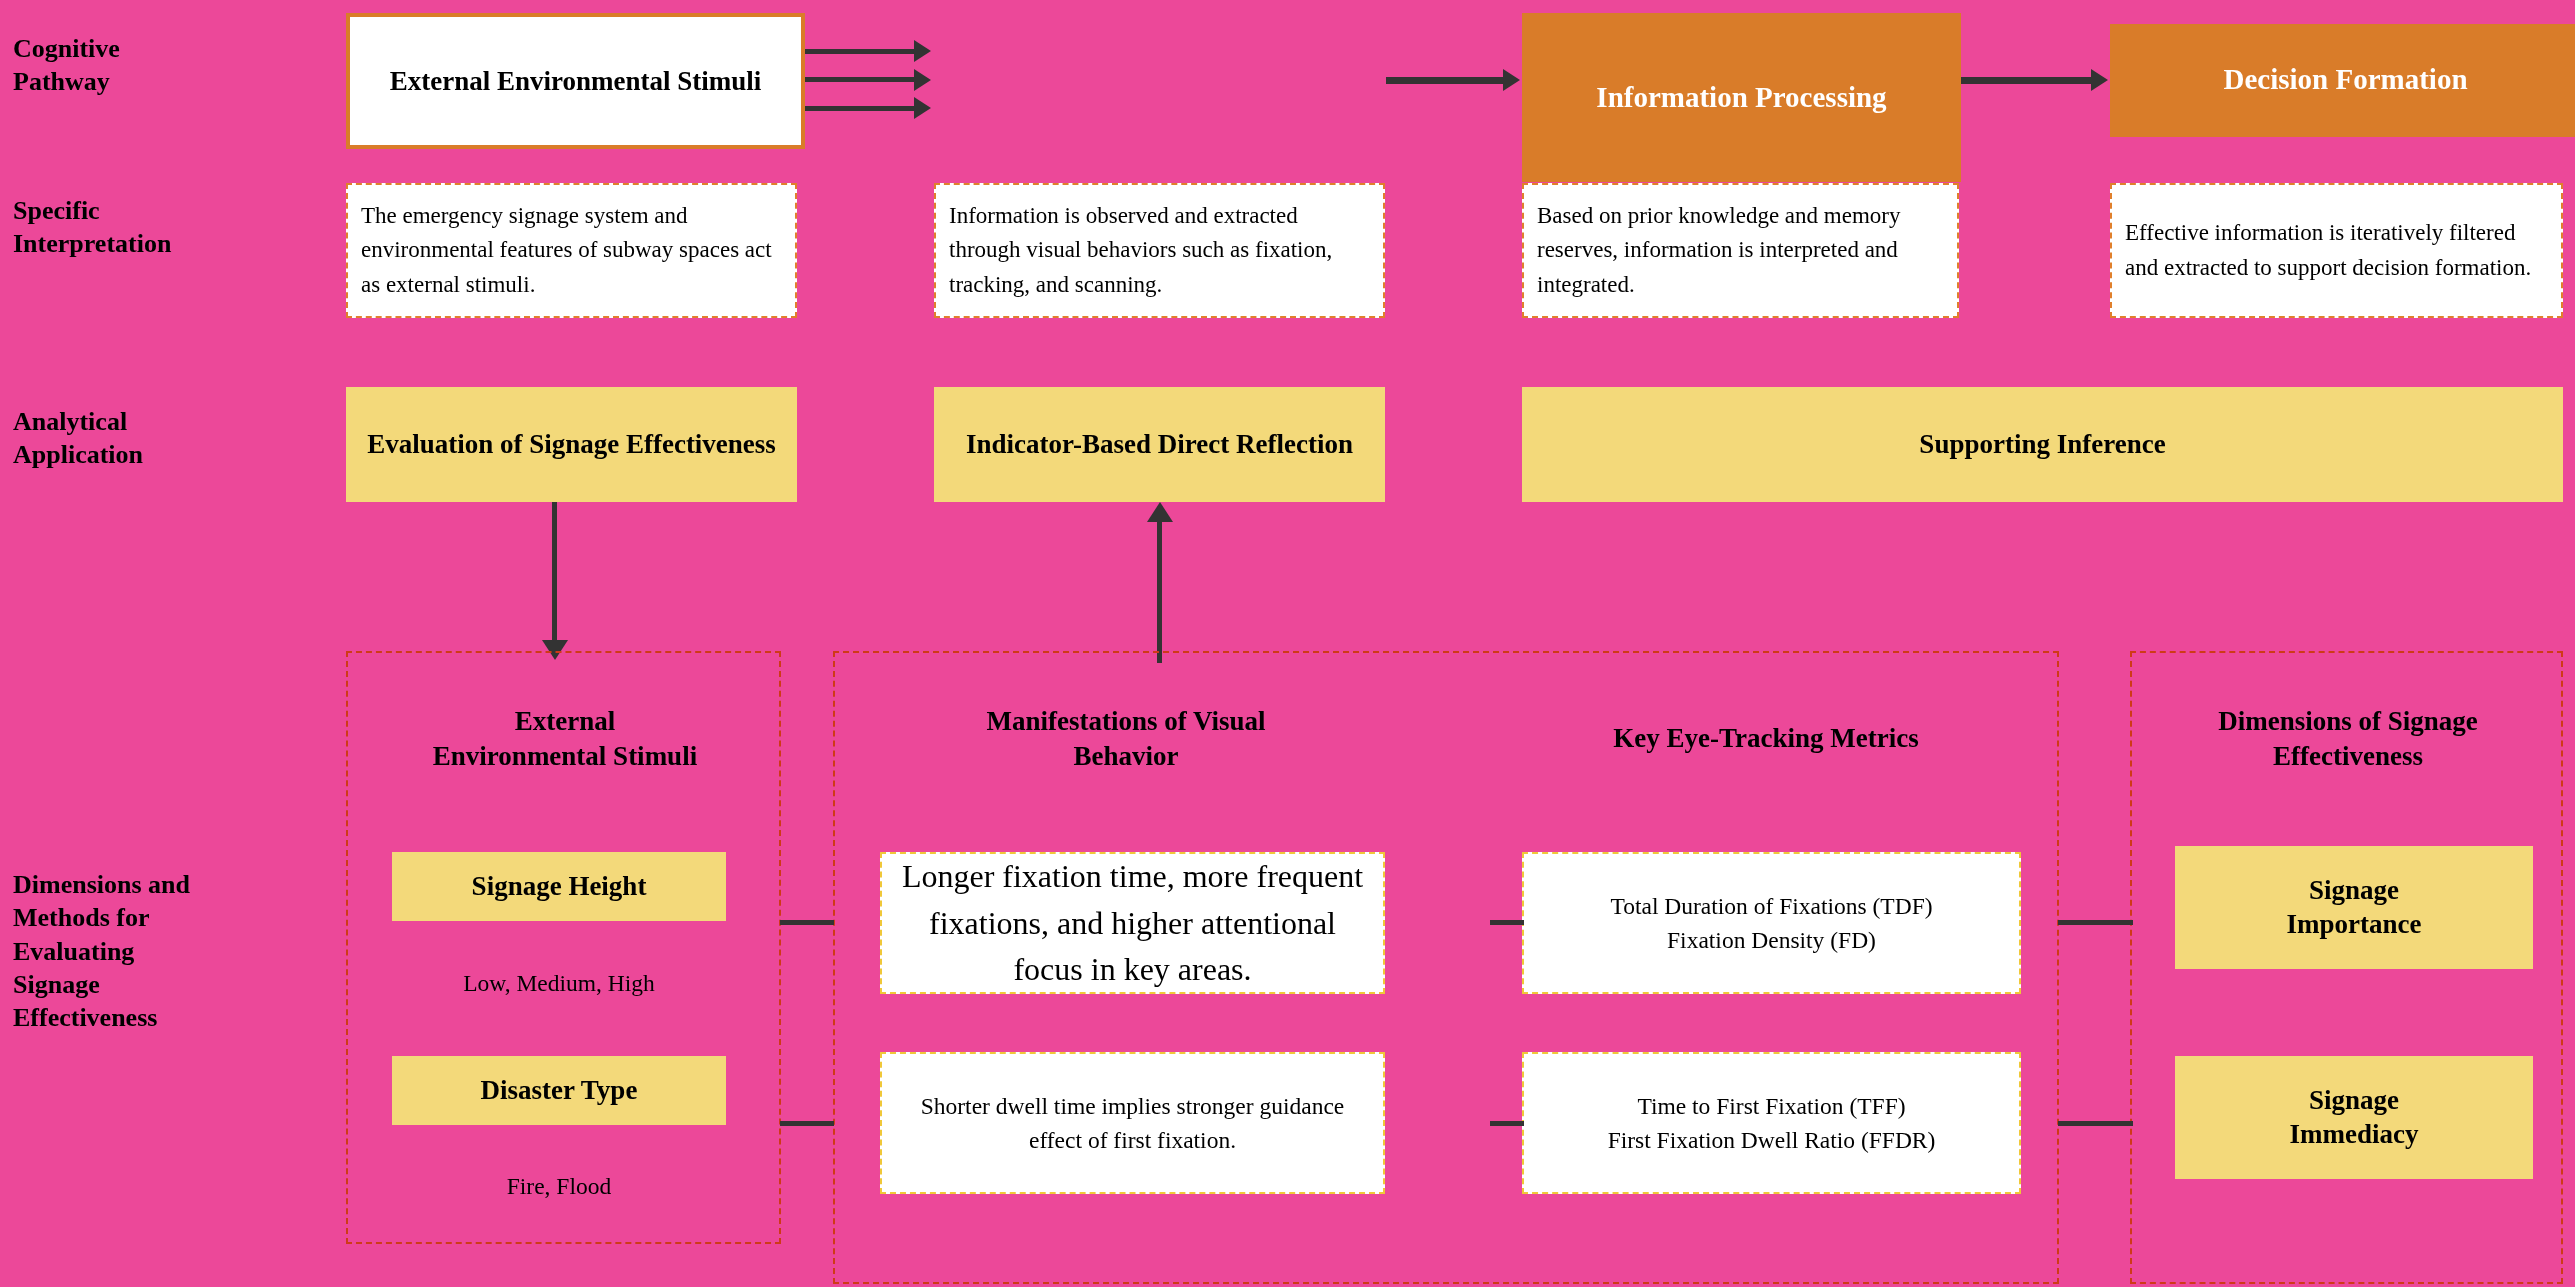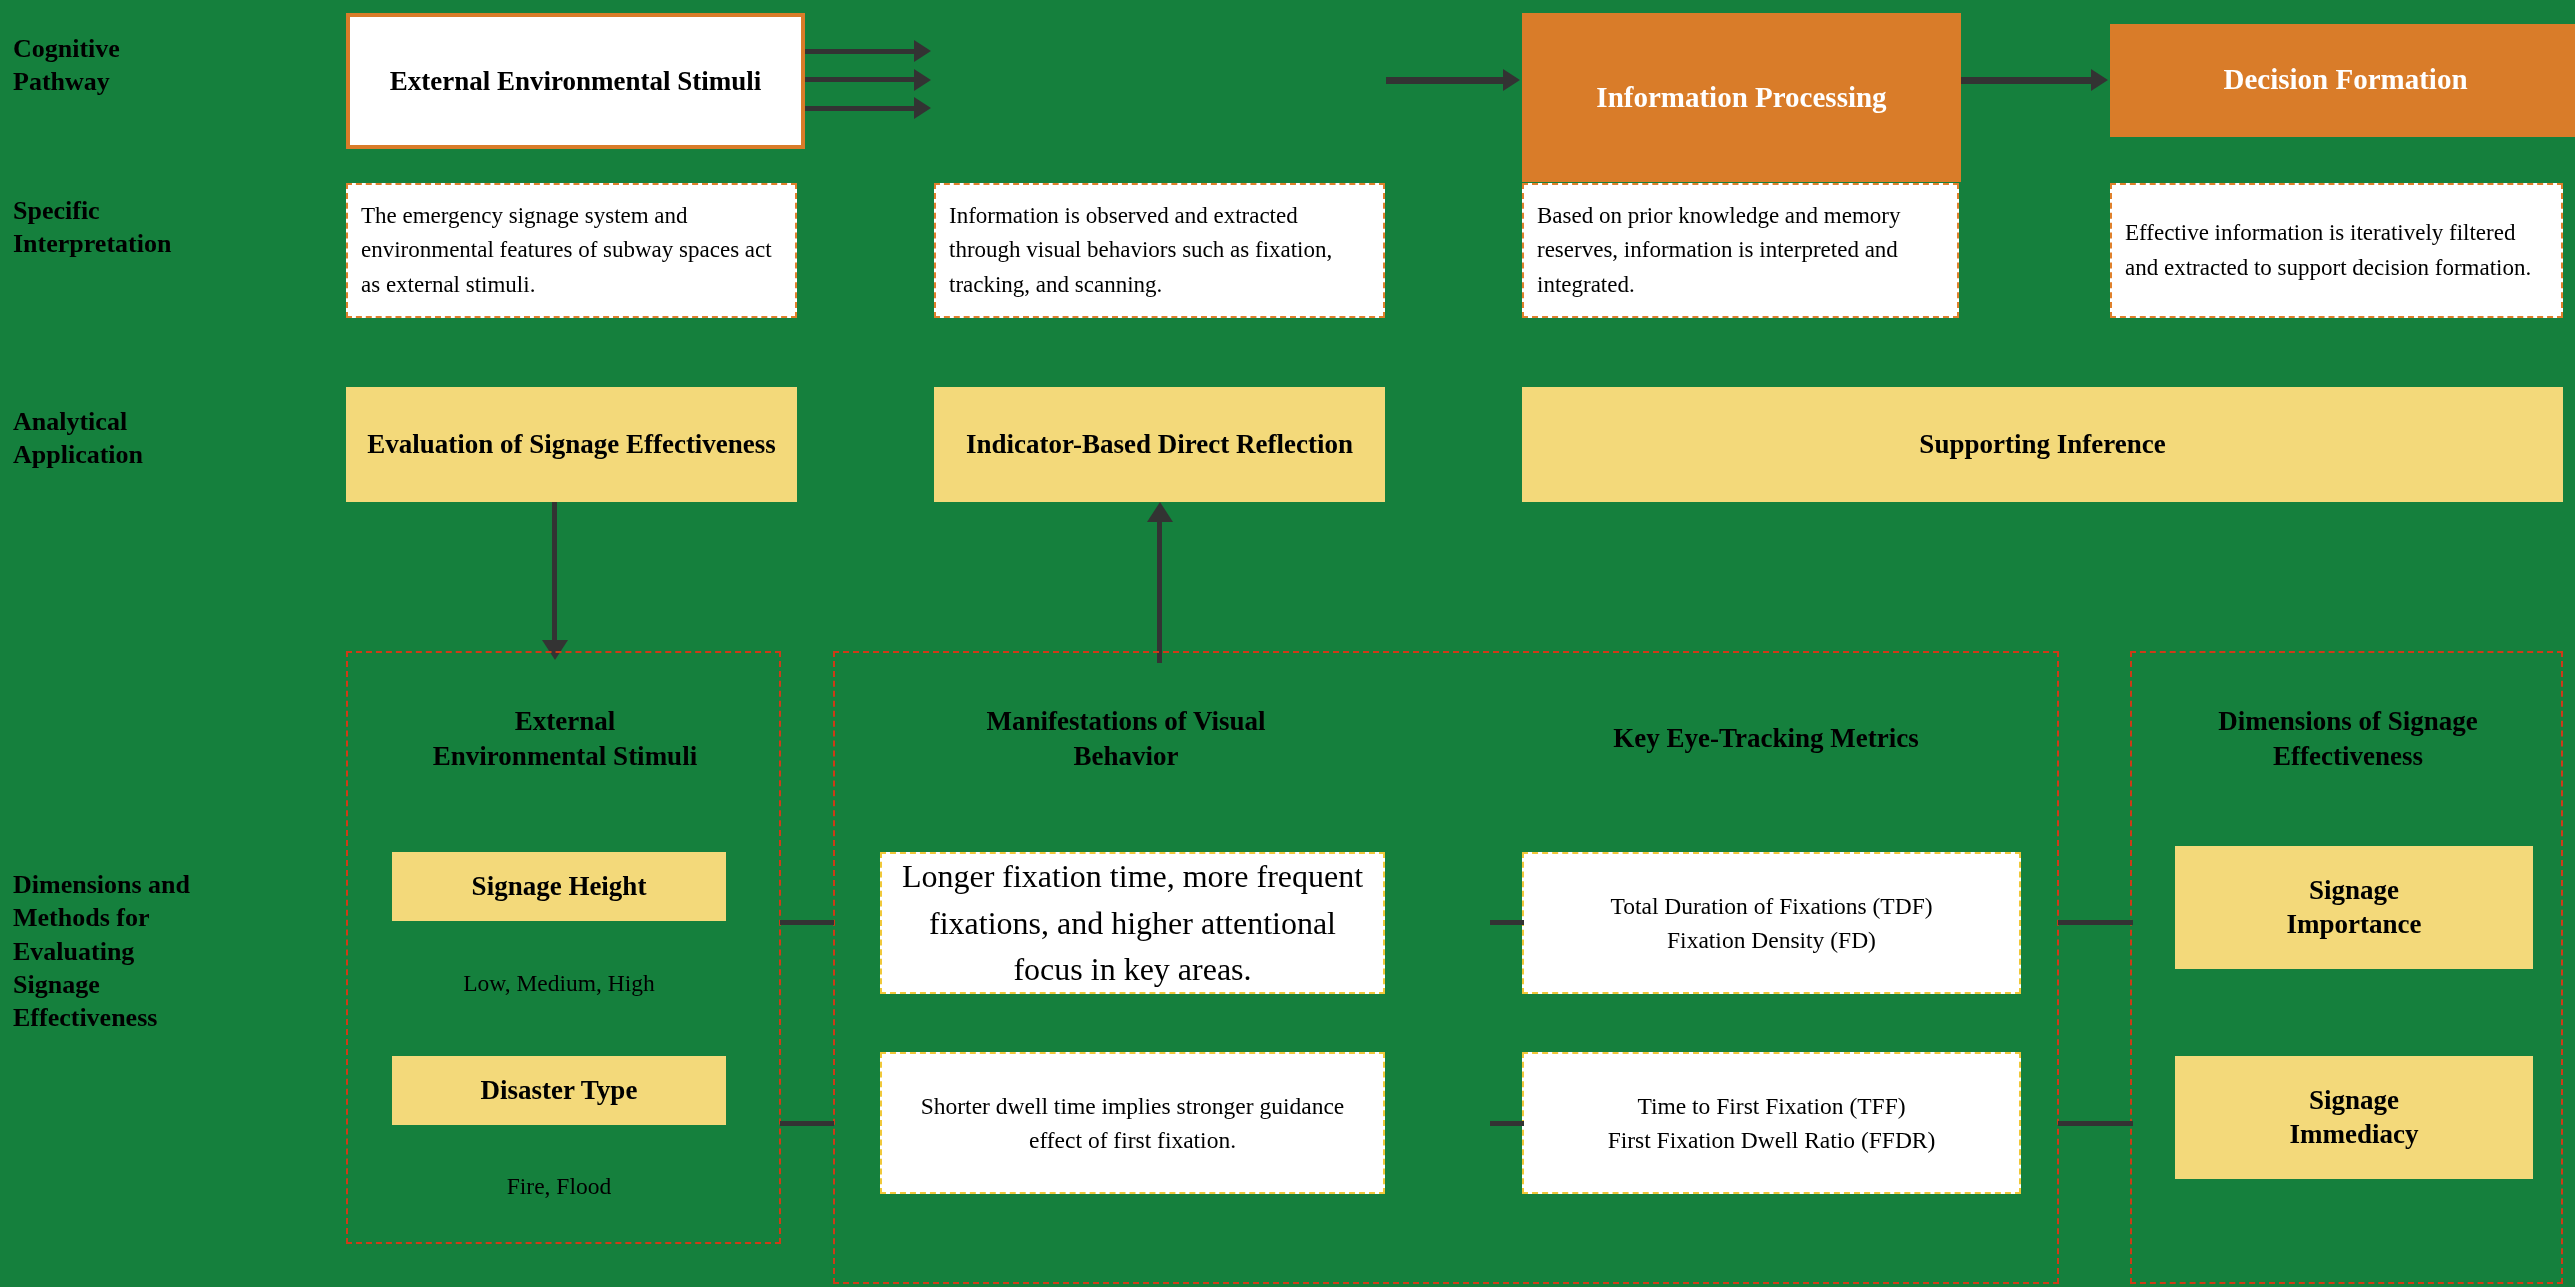--- a/index.html
+++ b/index.html
@@ -1,17 +1,17 @@
 <!DOCTYPE html>
 <html style="font-size:9.4px"><head>
 <meta charset="utf-8">
 <style>
   html,body{margin:0;padding:0;background:#ffffff;}
   body{font-family:"Liberation Serif","DejaVu Serif",serif;}
-  #stage{position:relative;width:2576px;height:1288px;background:#15803d;overflow:hidden;}
+  #stage{position:relative;width:2576px;height:1288px;background:#ec4899;overflow:hidden;}
   .abs{position:absolute;box-sizing:border-box;}
 
   
   .rowlabel{
     font-weight:bold;color:#000;line-height:1.28;
     white-space:pre-line;
   }
 
   
   .stageBox{

